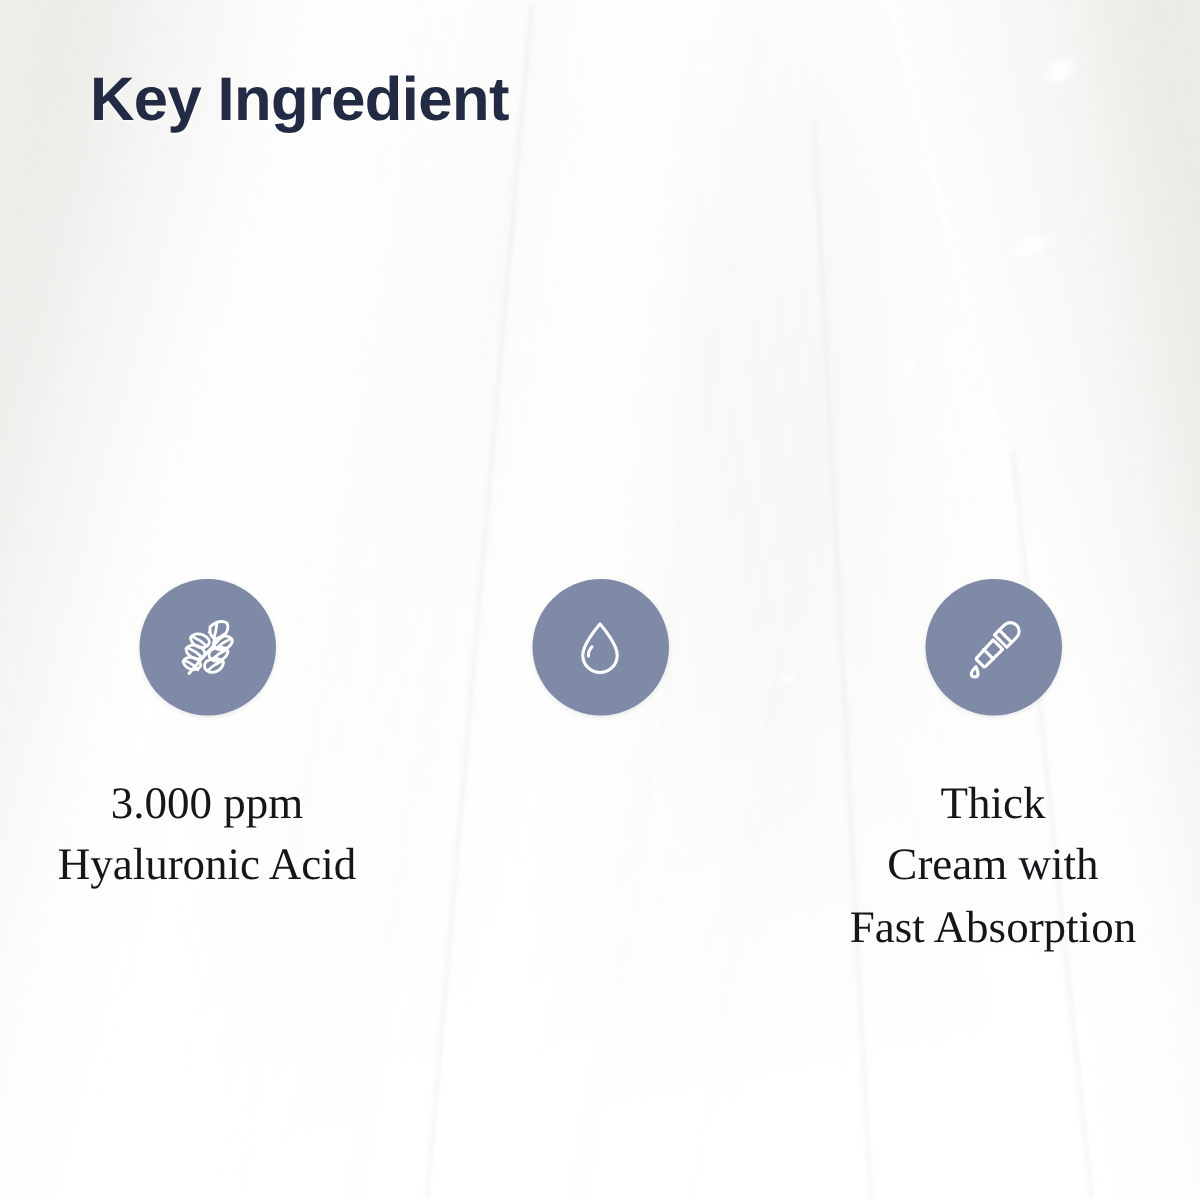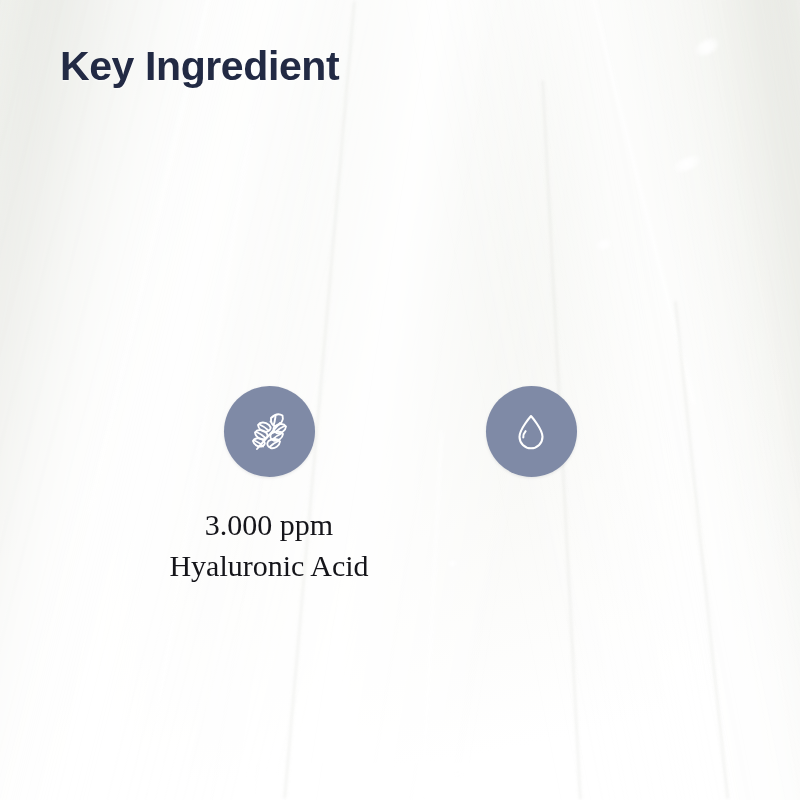--- a/index.html
+++ b/index.html
@@ -129,21 +129,21 @@
     background: #7f8aa6;
     display: flex;
     align-items: center;
     justify-content: center;
     box-shadow: 0 1px 3px rgba(120,126,140,0.18);
   }
   .badge svg {
     display: block;
   }
   .caption {
-    margin-top: 27px;
+    margin-top: 38px;
     font-family: "Liberation Serif", serif;
     font-size: 30px;
     line-height: 1.38;
     color: #15151a;
     text-align: center;
     white-space: pre-line;
   }
 </style>
 </head>
 <body>
@@ -207,15 +207,31 @@
       <div class="badge">
         <span>
           <svg width="46" height="46" viewBox="0 0 46 46" fill="none" stroke="#ffffff" stroke-width="2.1" stroke-linecap="round" stroke-linejoin="round">
             <path d="M23 7 C23 7 34.5 20 34.5 27.8 C34.5 34.2 29.3 39.3 23 39.3 C16.7 39.3 11.5 34.2 11.5 27.8 C11.5 20 23 7 23 7 Z"></path>
             <path d="M17.6 22.2 C15.6 24.6 15.1 26.6 15.3 28.4"></path>
           </svg>
         </span>
       </div>
     </div>
 
+    <div class="feature">
+      <div class="badge">
+        <span>
+          <svg width="48" height="48" viewBox="0 0 48 48" fill="none" stroke="#ffffff" stroke-width="2.1" stroke-linecap="round" stroke-linejoin="round">
+            <path d="M31.5 8.8 C33.8 6.5 37.4 6.5 39.7 8.8 C42 11.1 42 14.7 39.7 17 L33.2 23.5 L25 15.3 Z"></path>
+            <path d="M28.2 12.1 L36.4 20.3"></path>
+            <path d="M24.1 18.6 L30.4 24.9 L19.2 36.1 C18.7 36.6 18 36.7 17.6 36.3 L13.2 31.9 C12.8 31.5 12.9 30.8 13.4 30.3 Z"></path>
+            <path d="M17.8 24.9 L24.1 31.2"></path>
+            <path d="M12.6 36.5 C12.6 36.5 9.6 39.6 9.6 41.2 C9.6 42.5 10.6 43.3 11.8 43.3 C13 43.3 14 42.5 14 41.2 C14 39.6 12.6 36.5 12.6 36.5 Z"></path>
+          </svg>
+        </span>
+      </div>
+      <div class="caption">Thick
+Cream with
+Fast Absorption</div>
+    </div>
 
   </div>
 </div>
 
 </body></html>

